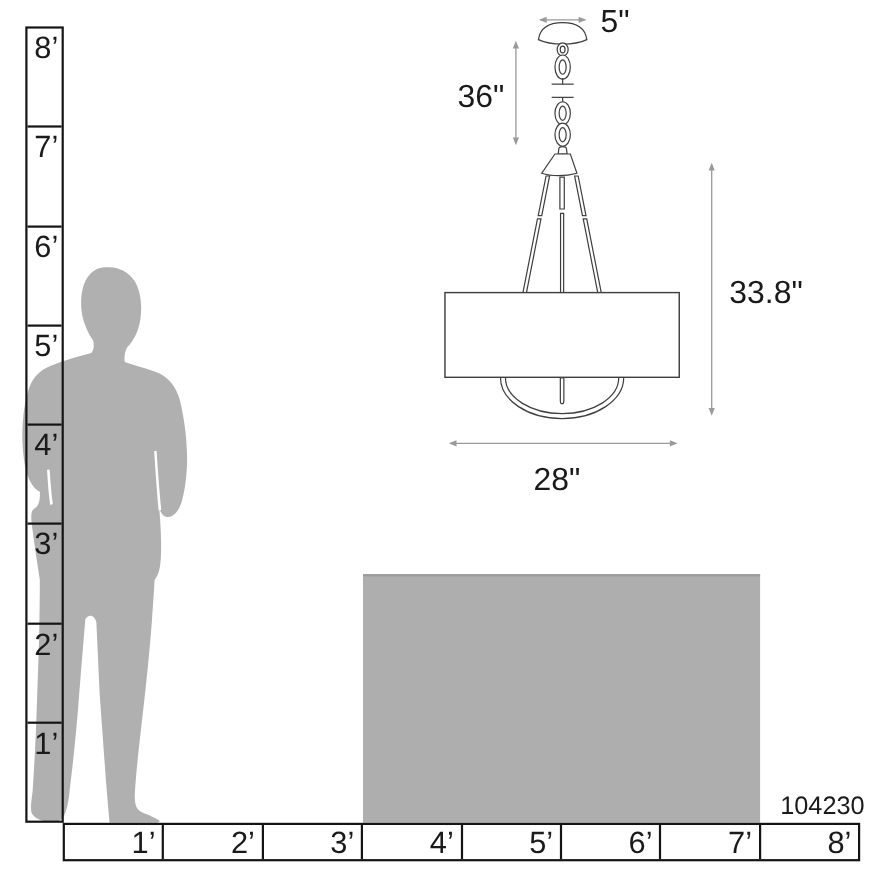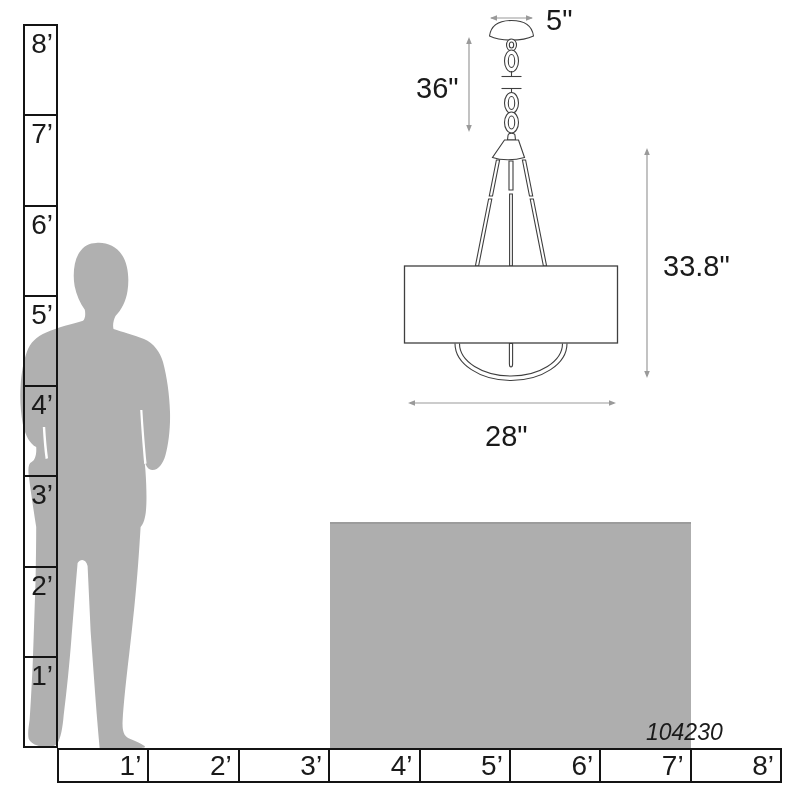--- a/index.html
+++ b/index.html
@@ -34,21 +34,21 @@
   }
   .ruler-h .cell:last-child{border-right:none;}
   
   .dim{position:absolute;z-index:3;font-size:29px;line-height:1;white-space:nowrap;}
   .dim-canopy{left:546px;top:6px;}
   .dim-chain{left:416px;top:74px;}
   .dim-height{left:663px;top:252px;}
   .dim-width{left:485px;top:422px;}
   .sku{
     position:absolute;z-index:3;left:646px;top:721px;width:140px;
-    font-size:23px;line-height:1;font-style:italic;
+    text-align:right;font-size:23px;line-height:1;
   }
 </style>
 </head>
 <body>
 
 <div class="stage">
 
   <svg class="scene" viewBox="0 0 800 800" aria-hidden="true">
 
     <g>

